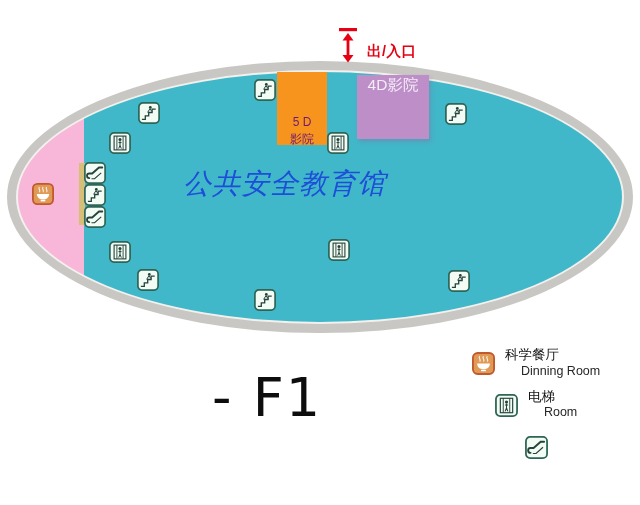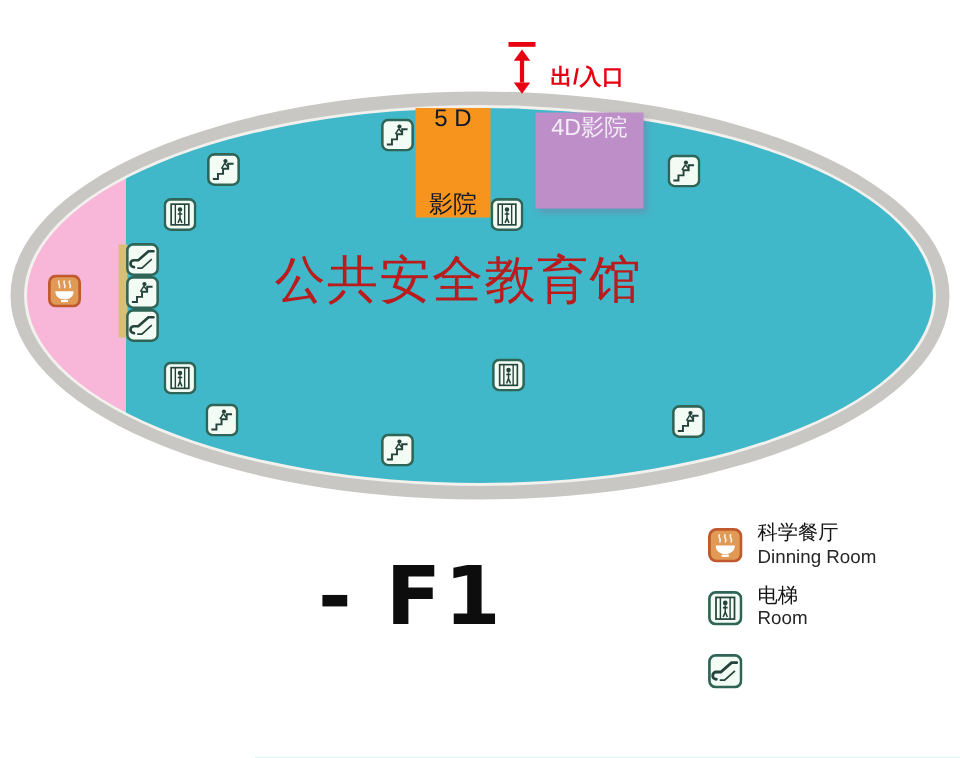--- a/index.html
+++ b/index.html
@@ -21,57 +21,57 @@
     position:absolute;left:2px;top:2px;right:2px;bottom:2px;
     border-radius:50%;overflow:hidden;background:var(--off-white);
   }
   .zone-pink{position:absolute;left:-22px;top:-22px;bottom:-22px;width:88px;background:var(--pink);}
   .zone-teal{position:absolute;left:66px;top:-22px;bottom:-22px;right:-22px;background:var(--teal);}
   .zone-divider{position:absolute;left:61px;top:91px;width:6px;height:62px;background:#d6c078;}
 
   
   .box-5d{
     position:absolute;left:277px;top:72px;width:50px;height:73px;background:var(--orange5d);
-    z-index:3;display:flex;flex-direction:column;align-items:center;justify-content:space-between;gap:5px;
-    color:#0f172a;font-size:16px;line-height:1;text-align:center;
+    z-index:3;display:flex;flex-direction:column;align-items:center;justify-content:flex-end;gap:5px;
+    color:#701a75;font-size:12px;line-height:1;text-align:center;
   }
   .box-4d{
     position:absolute;left:357px;top:75px;width:72px;height:64px;background:var(--purple4d);
     z-index:3;display:flex;align-items:flex-start;justify-content:center;
     color:#f3ecf6;font-size:15.5px;box-shadow:2px 3px 4px rgba(140,100,150,.35);
   }
 
   .hall-title{
-    position:absolute;left:183px;top:170px;z-index:4;color:#b91c1c;
-    font-size:34px;line-height:1;letter-spacing:1px;white-space:nowrap;
+    position:absolute;left:183px;top:170px;z-index:4;color:#1d4ed8;
+    font-size:28px;line-height:1;letter-spacing:1px;white-space:nowrap;font-style:italic;
   }
 
   .entrance{position:absolute;left:337px;top:27px;z-index:6;display:flex;align-items:center;}
   .entrance-label{
     color:var(--red);font-size:14.5px;font-weight:bold;letter-spacing:.5px;
     margin-left:8px;margin-top:13px;white-space:nowrap;
   }
 
   .floor-label{
     position:absolute;left:212px;top:366px;color:#0d0d0d;
-    font-size:54px;font-weight:bold;letter-spacing:2px;font-family:"DejaVu Sans", sans-serif;
+    font-size:54px;font-weight:normal;letter-spacing:2px;font-family:"DejaVu Sans", sans-serif;
   }
 
   
   #markers{position:absolute;left:0;top:0;width:100%;height:100%;z-index:5;pointer-events:none;}
   .marker{position:absolute;width:22px;height:22px;transform:translate(-50%,-50%);}
   .marker svg{display:block;}
 
   
-  #legend{position:absolute;left:472px;top:347px;display:flex;flex-direction:column;gap:11px;z-index:2;}
+  #legend{position:absolute;left:472px;top:347px;display:flex;flex-direction:column;gap:11px;z-index:2;align-items:center;}
   .legend-row{display:flex;gap:10px;}
   .legend-row .licon{width:23px;height:23px;margin-top:5px;flex:0 0 auto;}
   .legend-texts{display:flex;flex-direction:column;gap:1px;}
   .legend-zh{font-size:13.5px;color:#141414;line-height:1.15;}
-  .legend-en{font-size:12.5px;color:#262626;line-height:1.15;}
+  .legend-en{font-size:12.5px;color:#262626;line-height:1.15;margin-left:16px;}
 </style>
 </head>
 <body>
 
 <div id="stage">
 
   <div class="ellipse-outer">
     <div class="ellipse-inner">
       <div class="zone-pink"></div>
       <div class="zone-teal"></div>

